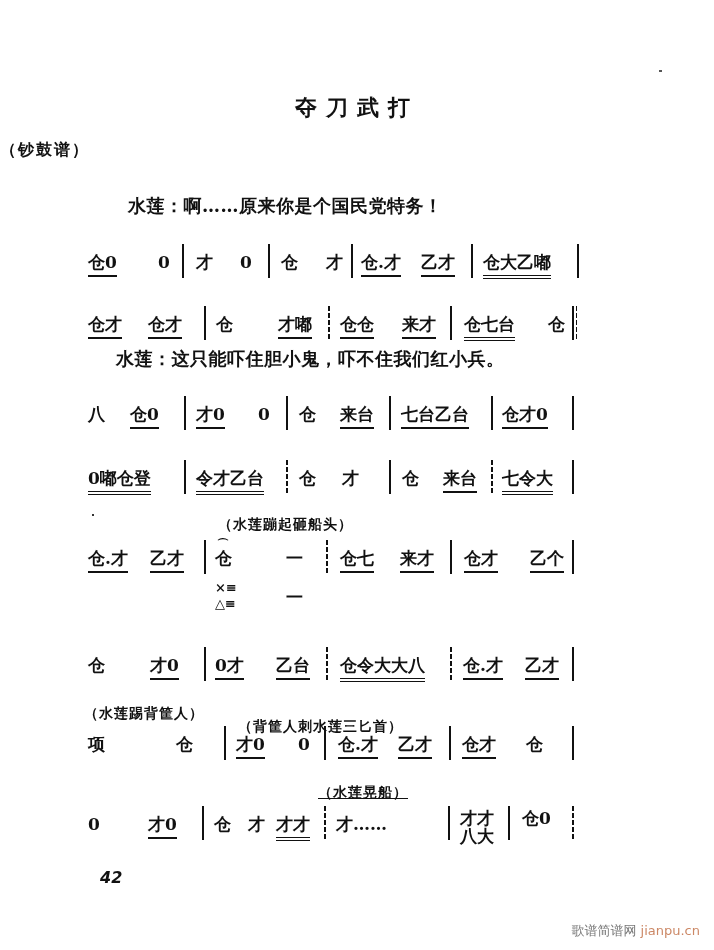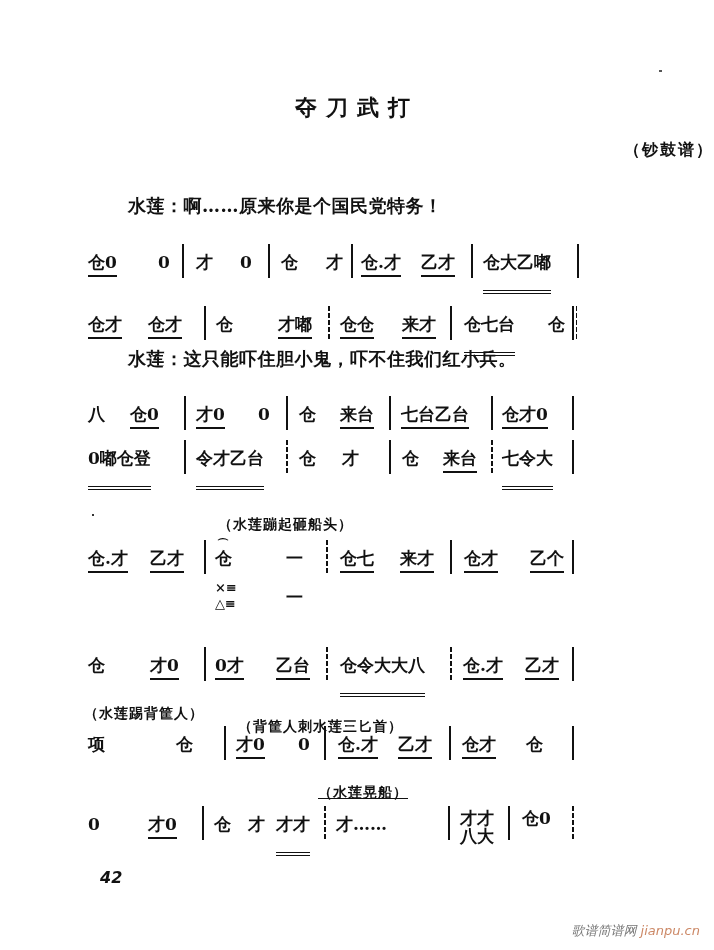--- a/index.html
+++ b/index.html
@@ -1,31 +1,31 @@
 <!DOCTYPE html>
 <html><head>
 <meta charset="utf-8">
 <style>
   html, body { margin:0; padding:0; background:#fff; }
   body { width:714px; height:950px; position:relative; overflow:hidden;
          font-family:"DejaVu Serif", serif; color:#111; }
   .abs { position:absolute; }
   .title { left:0; width:714px; top:93px; text-align:center; font-family:"DejaVu Sans", sans-serif;
            font-weight:bold; font-size:22px; letter-spacing:9px; }
-  .subtitle { left:0; width:714px; top:140px; text-align:right; font-size:16px; font-weight:bold; letter-spacing:2px; }
+  .subtitle { left:0; width:714px; top:140px; text-align:left; font-size:16px; font-weight:bold; letter-spacing:2px; }
   .speech { font-size:18px; font-weight:bold; white-space:nowrap; letter-spacing:0.5px; }
   .note { font-size:14px; font-weight:bold; white-space:nowrap; letter-spacing:1px; }
   .row { position:absolute; height:34px; font-size:17px; font-weight:bold; white-space:nowrap; }
   .cell { position:absolute; top:0; line-height:24px; }
   .u { border-bottom:2px solid #111; padding-bottom:1px; }
-  .uu { border-bottom:4px double #111; padding-bottom:16px; }
+  .uu { border-bottom:4px double #111; padding-bottom:1px; }
   .bar { position:absolute; width:2px; background:#111; top:-6px; height:34px; }
   .bar.dash { background:repeating-linear-gradient(#111 0 5px, transparent 5px 7px); }
   .pagenum { left:100px; top:868px; font-family:"DejaVu Sans", sans-serif; font-weight:bold; font-style:italic; font-size:16px; }
-  .watermark { right:14px; top:922px; font-size:13px; color:#777; font-family:"DejaVu Sans", sans-serif;font-style:italic; }
+  .watermark { right:14px; top:922px; font-size:13px; color:#777; font-family:"DejaVu Sans", sans-serif; }
   .watermark .latin { color:#c86; }
   .tick { left:659px; top:70px; width:3px; height:2px; background:#555; }
   .fermata { position:absolute; font-size:12px; top:-14px; left:2px; }
 </style>
 </head>
 <body>
 
 <div class="abs tick"></div>
 
 <div class="abs title">夺刀武打</div>
@@ -59,39 +59,39 @@
   <span class="bar dash" style="left:240px"></span>
   <span class="cell u" style="left:252px">仓仓</span>
   <span class="cell u" style="left:314px">来才</span>
   <span class="bar" style="left:362px"></span>
   <span class="cell uu" style="left:376px">仓七台</span>
   <span class="cell" style="left:460px">仓</span>
   <span class="bar" style="left:484px"></span>
   <span class="bar dash" style="left:488px;width:1px"></span>
 </div>
 
-<div class="abs speech" style="left:128px;top:347px;">水莲：这只能吓住胆小鬼，吓不住我们红小兵。</div>
+<div class="abs speech" style="left:116px;top:347px;">水莲：这只能吓住胆小鬼，吓不住我们红小兵。</div>
 
 <div class="row" style="left:88px;top:402px;width:520px;">
   <span class="cell" style="left:0">八</span>
   <span class="cell u" style="left:42px">仓0</span>
   <span class="bar" style="left:96px"></span>
   <span class="cell u" style="left:108px">才0</span>
   <span class="cell" style="left:170px">0</span>
   <span class="bar" style="left:198px"></span>
   <span class="cell" style="left:211px">仓</span>
   <span class="cell u" style="left:252px">来台</span>
   <span class="bar" style="left:301px"></span>
   <span class="cell u" style="left:313px">七台乙台</span>
   <span class="bar" style="left:403px"></span>
   <span class="cell u" style="left:414px">仓才0</span>
   <span class="bar" style="left:484px"></span>
 </div>
 
-<div class="row" style="left:88px;top:446px;width:520px;">
+<div class="row" style="left:88px;top:466px;width:520px;">
   <span class="cell uu" style="left:0">0嘟仓登</span>
   <span class="bar" style="left:96px"></span>
   <span class="cell uu" style="left:108px">令才乙台</span>
   <span class="bar dash" style="left:198px"></span>
   <span class="cell" style="left:211px">仓</span>
   <span class="cell" style="left:254px">才</span>
   <span class="bar" style="left:301px"></span>
   <span class="cell" style="left:314px">仓</span>
   <span class="cell u" style="left:355px">来台</span>
   <span class="bar dash" style="left:403px"></span>

